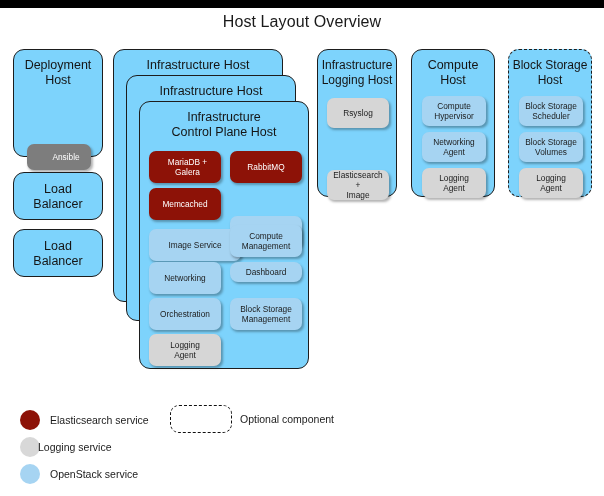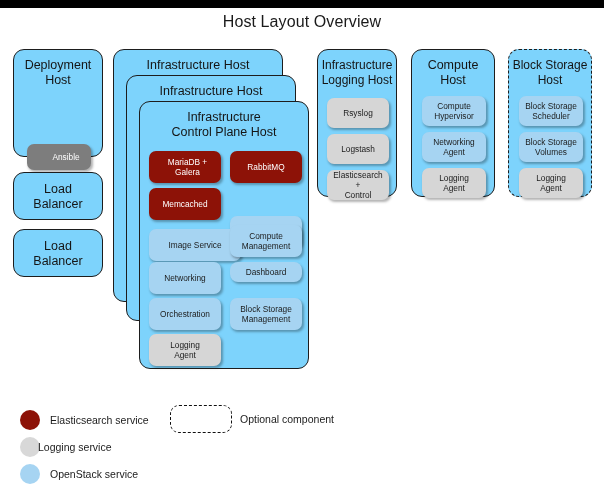--- a/index.html
+++ b/index.html
@@ -169,23 +169,22 @@
 Management</div>
 
     <div class="svc logsvc" style="left:9px; top:232px; width:72px; height:32px;">Logging
 Agent</div>
   </div>
 
   <div class="host" style="left:317px; top:49px; width:80px; height:148px;">
     <div class="host-title sm">Infrastructure
 Logging Host</div>
     <div class="svc logsvc" style="left:9px; top:48px; width:62px; height:30px;">Rsyslog</div>
-    <div class="svc logsvc" style="left:9px; top:84px; width:62px; height:30px;">Logstash</div>
     <div class="svc logsvc" style="left:9px; top:120px; width:62px; height:30px;">Elasticsearch +
-Control</div>
+Image</div>
   </div>
 
   <div class="host" style="left:411px; top:49px; width:84px; height:148px;">
     <div class="host-title">Compute
 Host</div>
     <div class="svc os" style="left:10px; top:46px; width:64px; height:30px;">Compute
 Hypervisor</div>
     <div class="svc os" style="left:10px; top:82px; width:64px; height:30px;">Networking
 Agent</div>
     <div class="svc logsvc" style="left:10px; top:118px; width:64px; height:30px;">Logging

